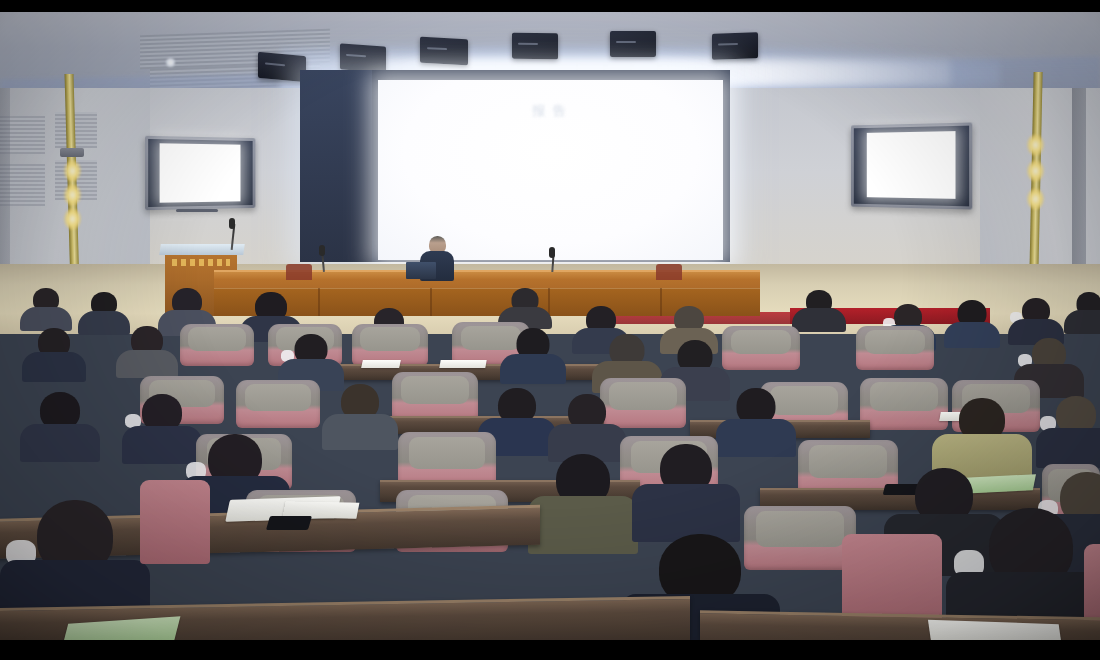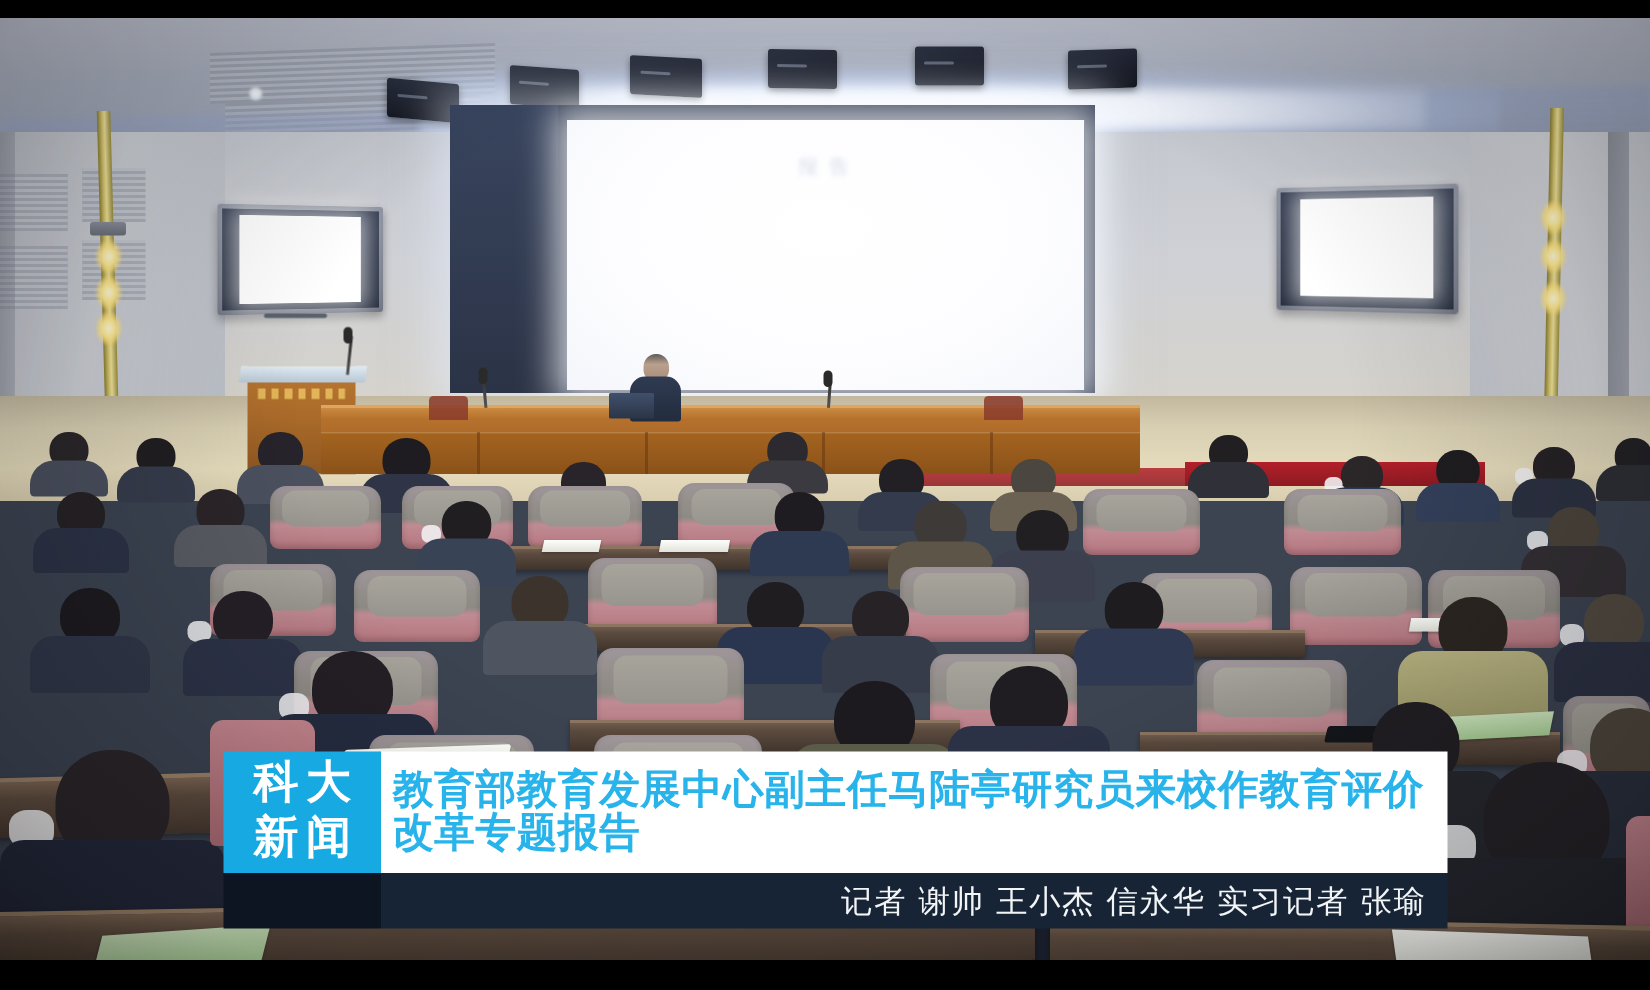--- a/index.html
+++ b/index.html
@@ -654,31 +654,15 @@
       <div class="paper" style="left:930px;top:338px;width:130px;height:24px;transform:skewX(10deg) rotate(2deg);"></div>
     </div>
 
     <div class="vignette"></div>
   </div>
 
   <div class="letterbox lb-top"></div>
   <div class="letterbox lb-bot"></div>
 
   <div id="lower-third">
-    <div class="lt-row">
-      <div class="lt-logo">
-        <span>科大</span>
-        <span>新闻</span>
-      </div>
-      <div class="lt-title">
-        <span>教育部教育发展中心副主任马陆亭研究员来校作教育评价</span>
-        <span>改革专题报告</span>
-      </div>
-    </div>
-    <div class="lt-credits">
-      <div class="lt-cred-left"></div>
-      <div class="lt-cred-right">
-        <span>记者  谢帅  王小杰  信永华  实习记者  张瑜</span>
-      </div>
-    </div>
   </div>
 
 </div>
 
 </body></html>

